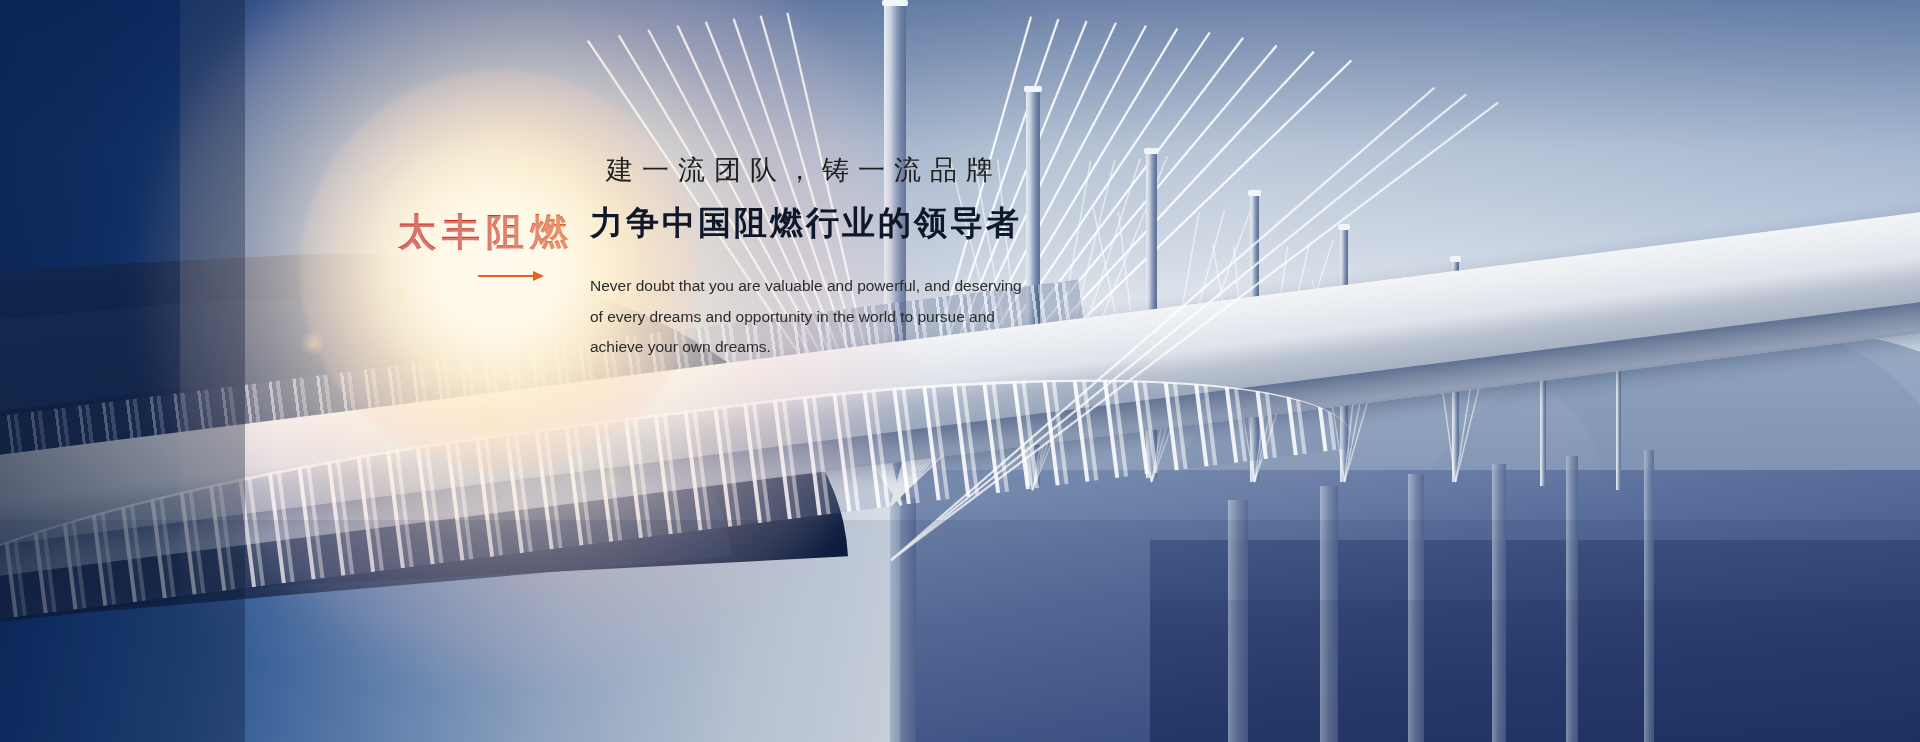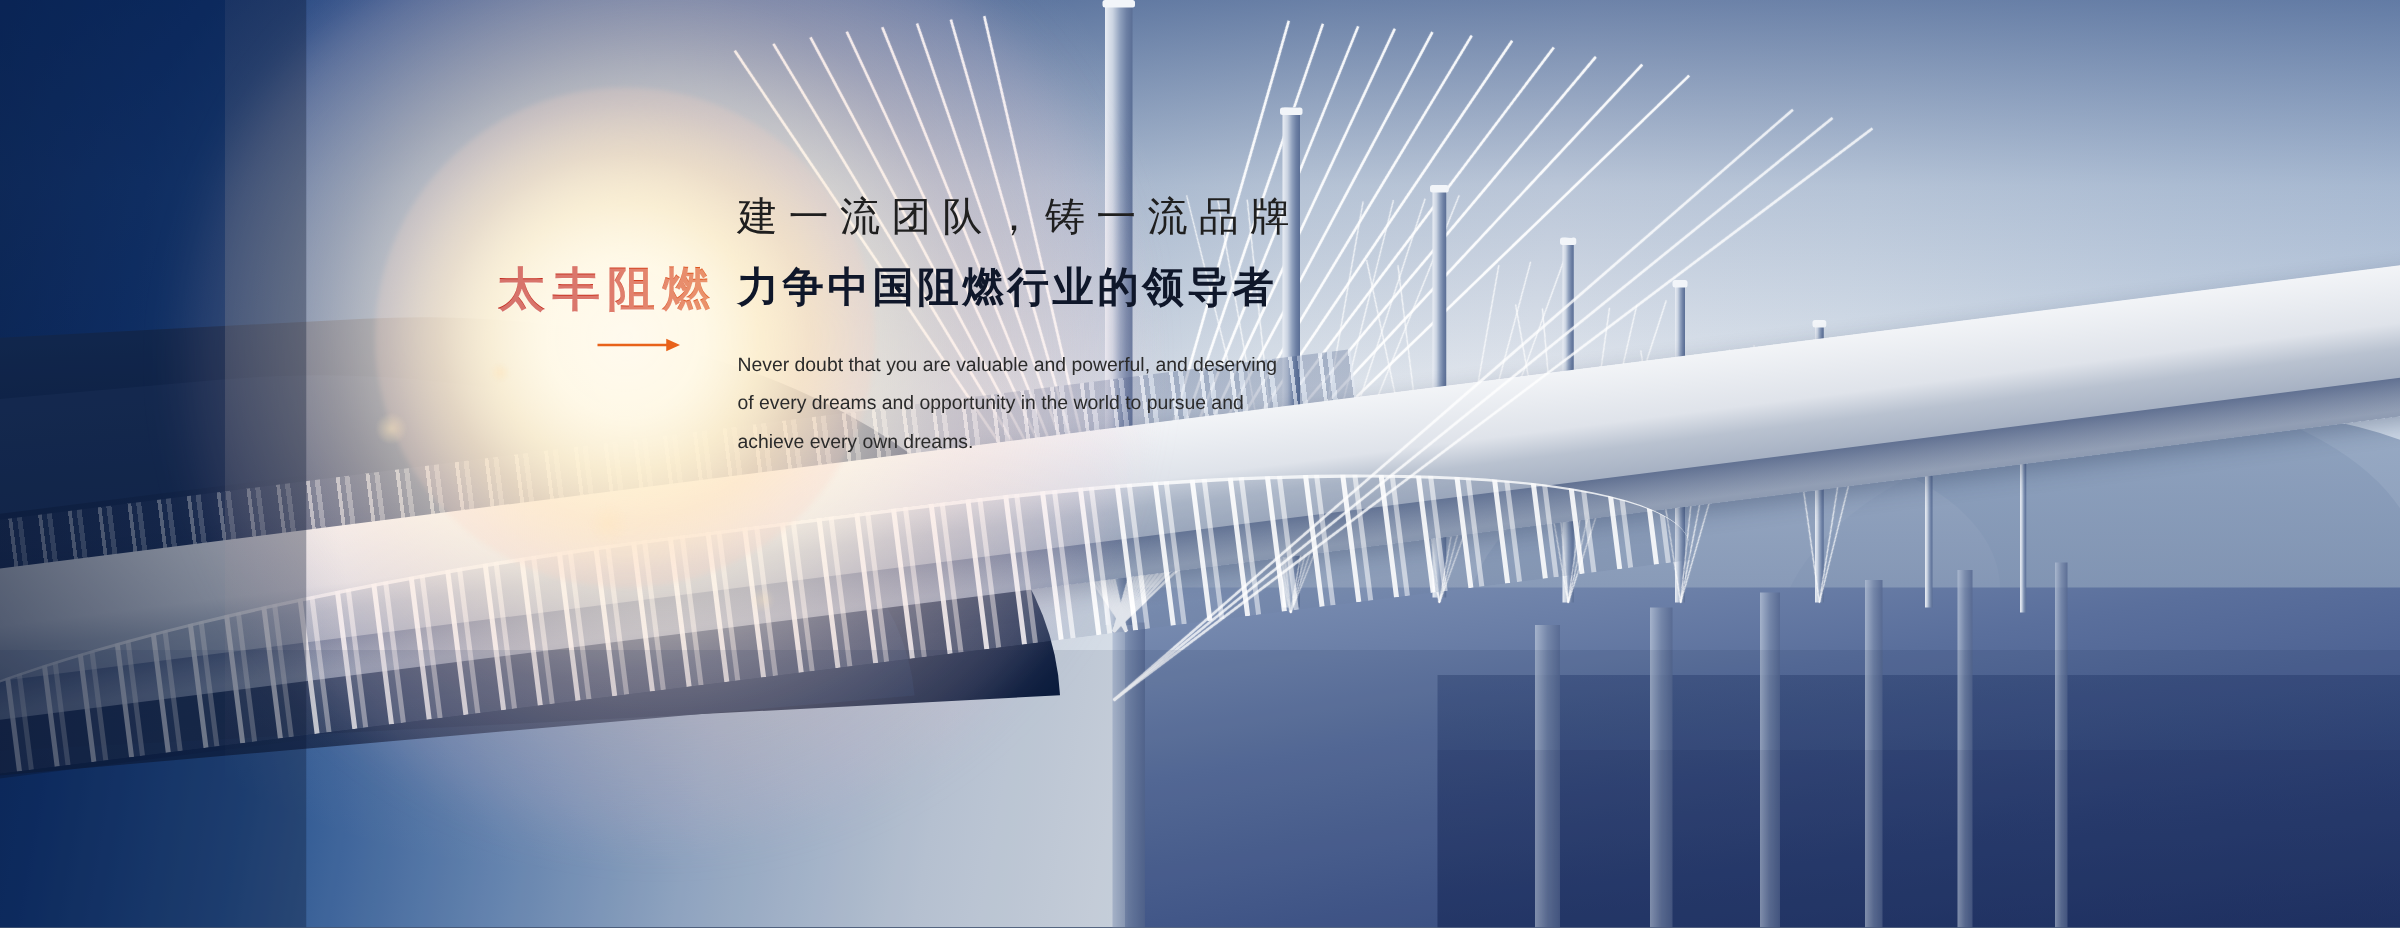--- a/index.html
+++ b/index.html
@@ -231,22 +231,22 @@
   }
   .logo-arrow .head{
     position:absolute;right:0;top:0;width:0;height:0;
     border-left:11px solid #e8621a;
     border-top:5px solid transparent;
     border-bottom:5px solid transparent;
   }
 
   .copy{position:absolute;left:590px;top:152px;width:640px;}
   .headline-sub{
-    font-size:32px;color:#1f1f1f;letter-spacing:9px;
-    line-height:1.35;margin:0 0 14px 0;white-space:nowrap;
+    font-size:27px;color:#1f1f1f;letter-spacing:9px;
+    line-height:1.35;margin:0 0 14px 16px;white-space:nowrap;
     font-family:"Liberation Serif","DejaVu Serif",serif;
   }
   .headline-main{
     font-size:33px;font-weight:bold;color:#0f172a;letter-spacing:3px;
     line-height:1.3;margin:0 0 26px 0;white-space:nowrap;
   }
   .desc{
     font-size:15.5px;color:#2b2b2b;line-height:1.95;margin:0;
     max-width:470px;
   }
@@ -408,17 +408,17 @@
       <div class="head"></div>
     </div>
   </div>
 
   <div class="copy">
     <p class="headline-sub">建一流团队，铸一流品牌</p>
     <p class="headline-main">力争中国阻燃行业的领导者</p>
     <p class="desc">
       <span>Never doubt that you are valuable and powerful, and deserving</span>
       <span> of every dreams and opportunity in the world to pursue and</span>
-      <span>achieve every own dreams.</span>
+      <span>achieve your own dreams.</span>
     </p>
   </div>
 
 </div>
 
 </body></html>

